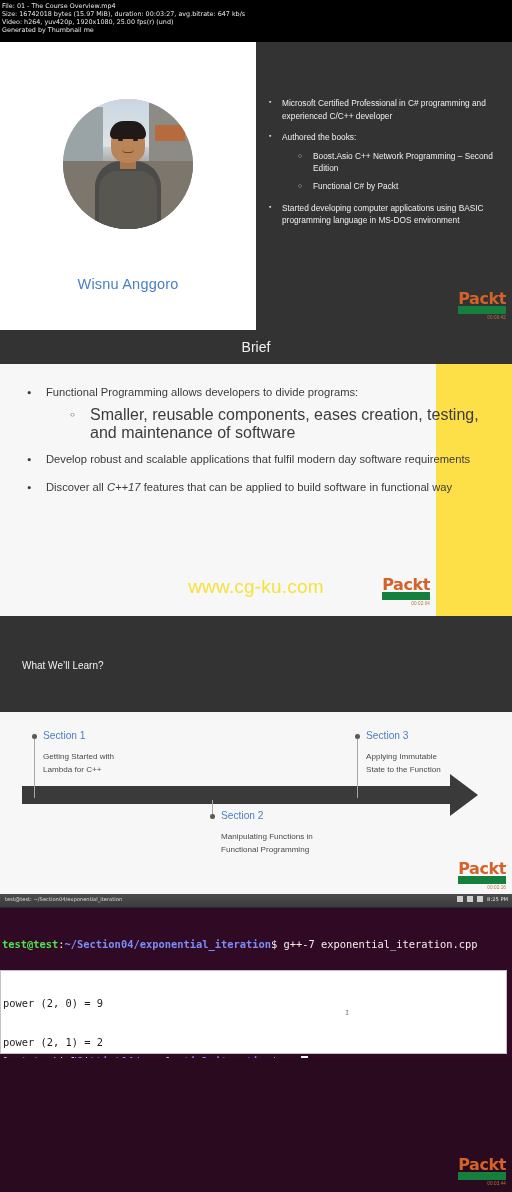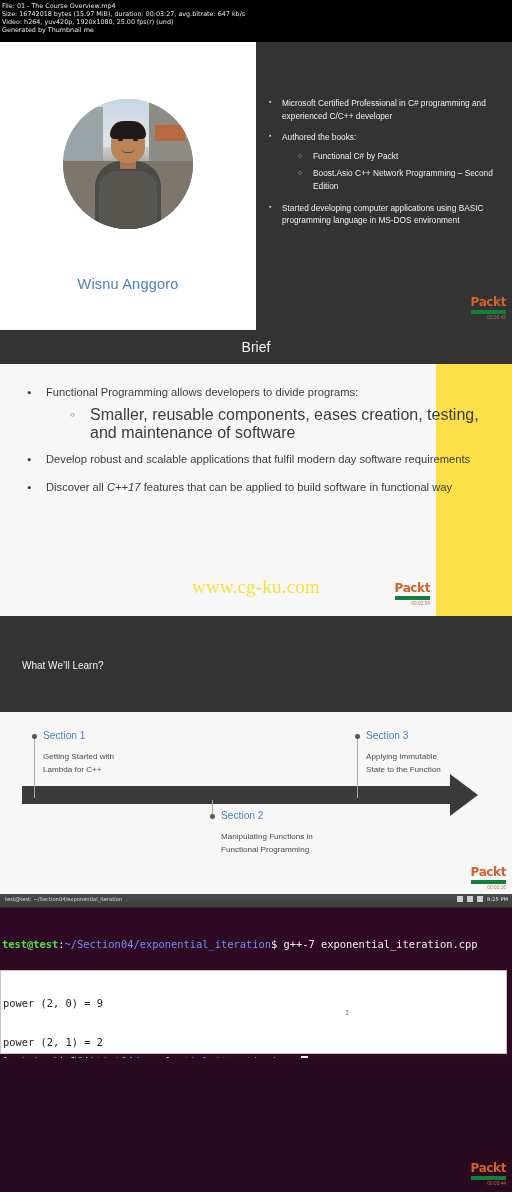--- a/index.html
+++ b/index.html
@@ -65,22 +65,22 @@
   .b-item::before { content: "▪"; position: absolute; left: 5px; top: -1px; font-size: 7px; color: #d9d7d2; }
   .sub-list { margin: 6px 0 0 16px; }
   .sub-item { position: relative; padding-left: 15px; margin-bottom: 5px;
               font-size: 8.3px; line-height: 12.6px; }
   .sub-item::before { content: "○"; position: absolute; left: 0; top: 0; font-size: 6.6px; color: #d9d7d2; }
 
   
   .packt { position: absolute; width: 56px; text-align: right; }
   .packt-word {
     font-family: "DejaVu Sans", sans-serif; font-weight: bold;
-    font-size: 12px; color: #d4622a; letter-spacing: -.4px;
-    border-bottom: 4px solid #15803d; display: inline-block; line-height: 15px;
+    font-size: 16px; color: #d4622a; letter-spacing: -.4px;
+    border-bottom: 8px solid #15803d; display: inline-block; line-height: 15px;
   }
   .packt-time { display:block; font-size: 4.6px; color: #b7723f; letter-spacing:.1px; text-align:right; margin-top:1px;}
 
   
   .brief-bar { position: absolute; left: 0; top: 330px; width: 512px; height: 34px; background: #333333; }
   .brief-bar span { display:block; text-align:center; line-height:34px; color:#f2f1ef; font-size: 14px; }
 
   
   .slide2 { position: absolute; left: 0; top: 364px; width: 436px; height: 252px; background: #f7f7f7; }
   .l-list { position: absolute; left: 22px; top: 20px; width: 478px; color: #3b3b3b; }
@@ -88,21 +88,21 @@
             font-size: 11.2px; line-height: 17.4px; }
   .l-item::before { content: "●"; position: absolute; left: 5px; top: 0px; font-size: 7.4px; color: #3b3b3b; }
   .l-sub { margin: 5px 0 0 22px; }
   .l-sub-item { position: relative; padding-left: 22px; margin-bottom: 3px;
                 font-size: 16px; line-height: 17.4px; }
   .l-sub-item::before { content: "○"; position: absolute; left: 2px; top: 0; font-size: 8px; color: #3b3b3b; }
   .l-item i, .l-sub-item i { font-style: italic; }
 
   .watermark {
     position: absolute; left: 0; top: 580px; width: 512px; text-align: center;
-    font-family: Liberation Serif, serif; font-size: 19px; color: #f5e23c;
+    font-family: Liberation Sans, sans-serif; font-size: 19px; color: #f5e23c;
     letter-spacing: .2px;
   }
 
   
   .slide3 { position: absolute; left: 0; top: 616px; width: 512px; height: 278px; background: #f7f7f7; }
   .s3-dark { position:absolute; left:0; top:0; width:512px; height:96px; background:#333333; }
   .s3-title { position:absolute; left:22px; top:44px; color:#f3f2f0; font-size: 10px; }
 
   .timeline-arrow {
     position: absolute; left: 22px; top: 170px; width: 430px; height: 18px; background: #3a3a3a;
@@ -139,21 +139,21 @@
   }
   .tray-ic { width:6px; height:6px; background:#cfcfcf; display:inline-block; }
 
   .term-body {
     position: absolute; left: 0; top: 14px; width: 512px; height: 150px;
     font-family: "DejaVu Sans Mono", monospace; font-size: 10.4px; line-height: 13px;
     color: #e8e3e1; padding: 4px 0 0 2px; white-space: pre;
   }
   .tl { height: 13px; }
   .u  { color: #4ee24e; font-weight: bold; }
-  .p  { color: #7b8ef7; font-weight: normal; text-align: center; }
+  .p  { color: #7b8ef7; font-weight: bold; text-align: center; }
   .w  { color: #f2efed; }
   .sel-block {
     position: absolute; left: 0; top: 62px; width: 507px; height: 84px;
     background: #ffffff; border: 1px solid #c9bfc6;
   }
   .sel-txt {
     position: absolute; left: 2px; top: 0px; color: #1d1d1d;
     font-family: "DejaVu Sans Mono", monospace; font-size: 10.4px; line-height: 13px; white-space: pre;
   }
   .sel-caret { position:absolute; left:344px; top:36px; color:#777; font-size:7px; }
@@ -195,22 +195,22 @@
     </div>
 
     <div class="s1-right">
       <div class="b-list">
         <div class="b-item">
           <span>Microsoft Certified Professional in C# programming and experienced C/C++ developer</span>
         </div>
         <div class="b-item">
           <span>Authored the books:</span>
           <div class="sub-list">
+            <div class="sub-item">Boost.Asio C++ Network Programming – Second Edition</div>
             <div class="sub-item">Functional C# by Packt</div>
-            <div class="sub-item">Boost.Asio C++ Network Programming – Second Edition</div>
           </div>
         </div>
         <div class="b-item">
           <span>Started developing computer applications using BASIC programming language in MS-DOS environment</span>
         </div>
       </div>
       <div class="packt" style="right:6px; bottom:10px; position:absolute;">
         <span class="packt-word">Packt</span>
         <span class="packt-time">00:00:42</span>
       </div>

